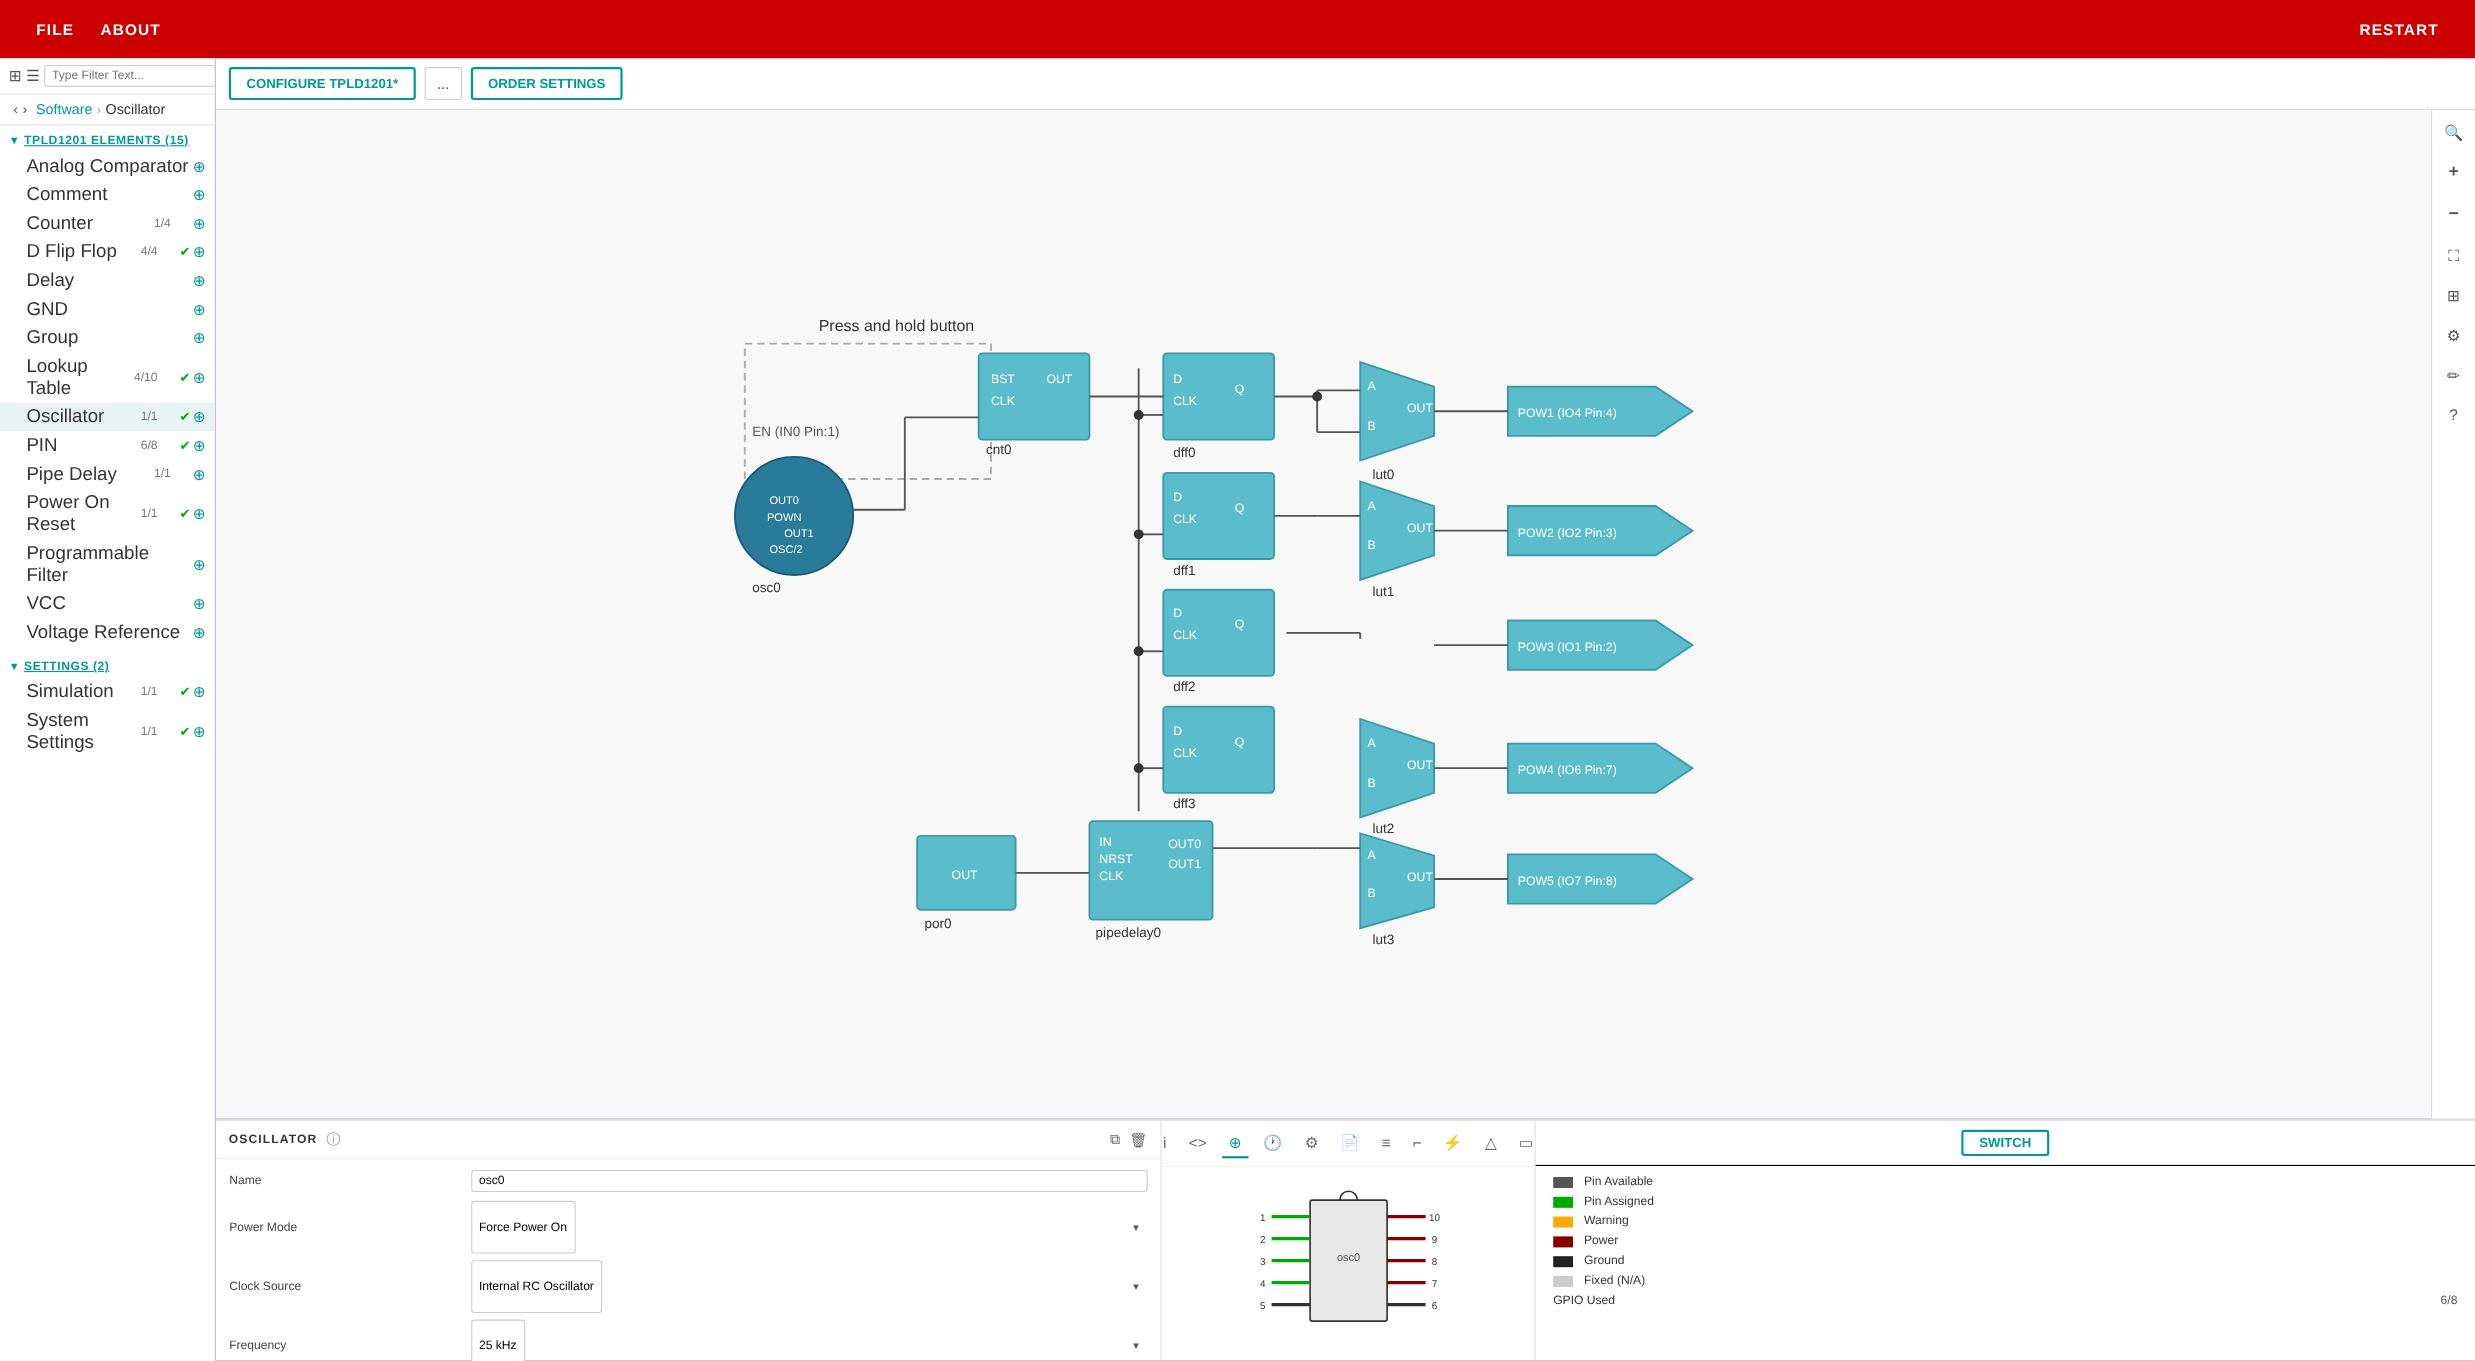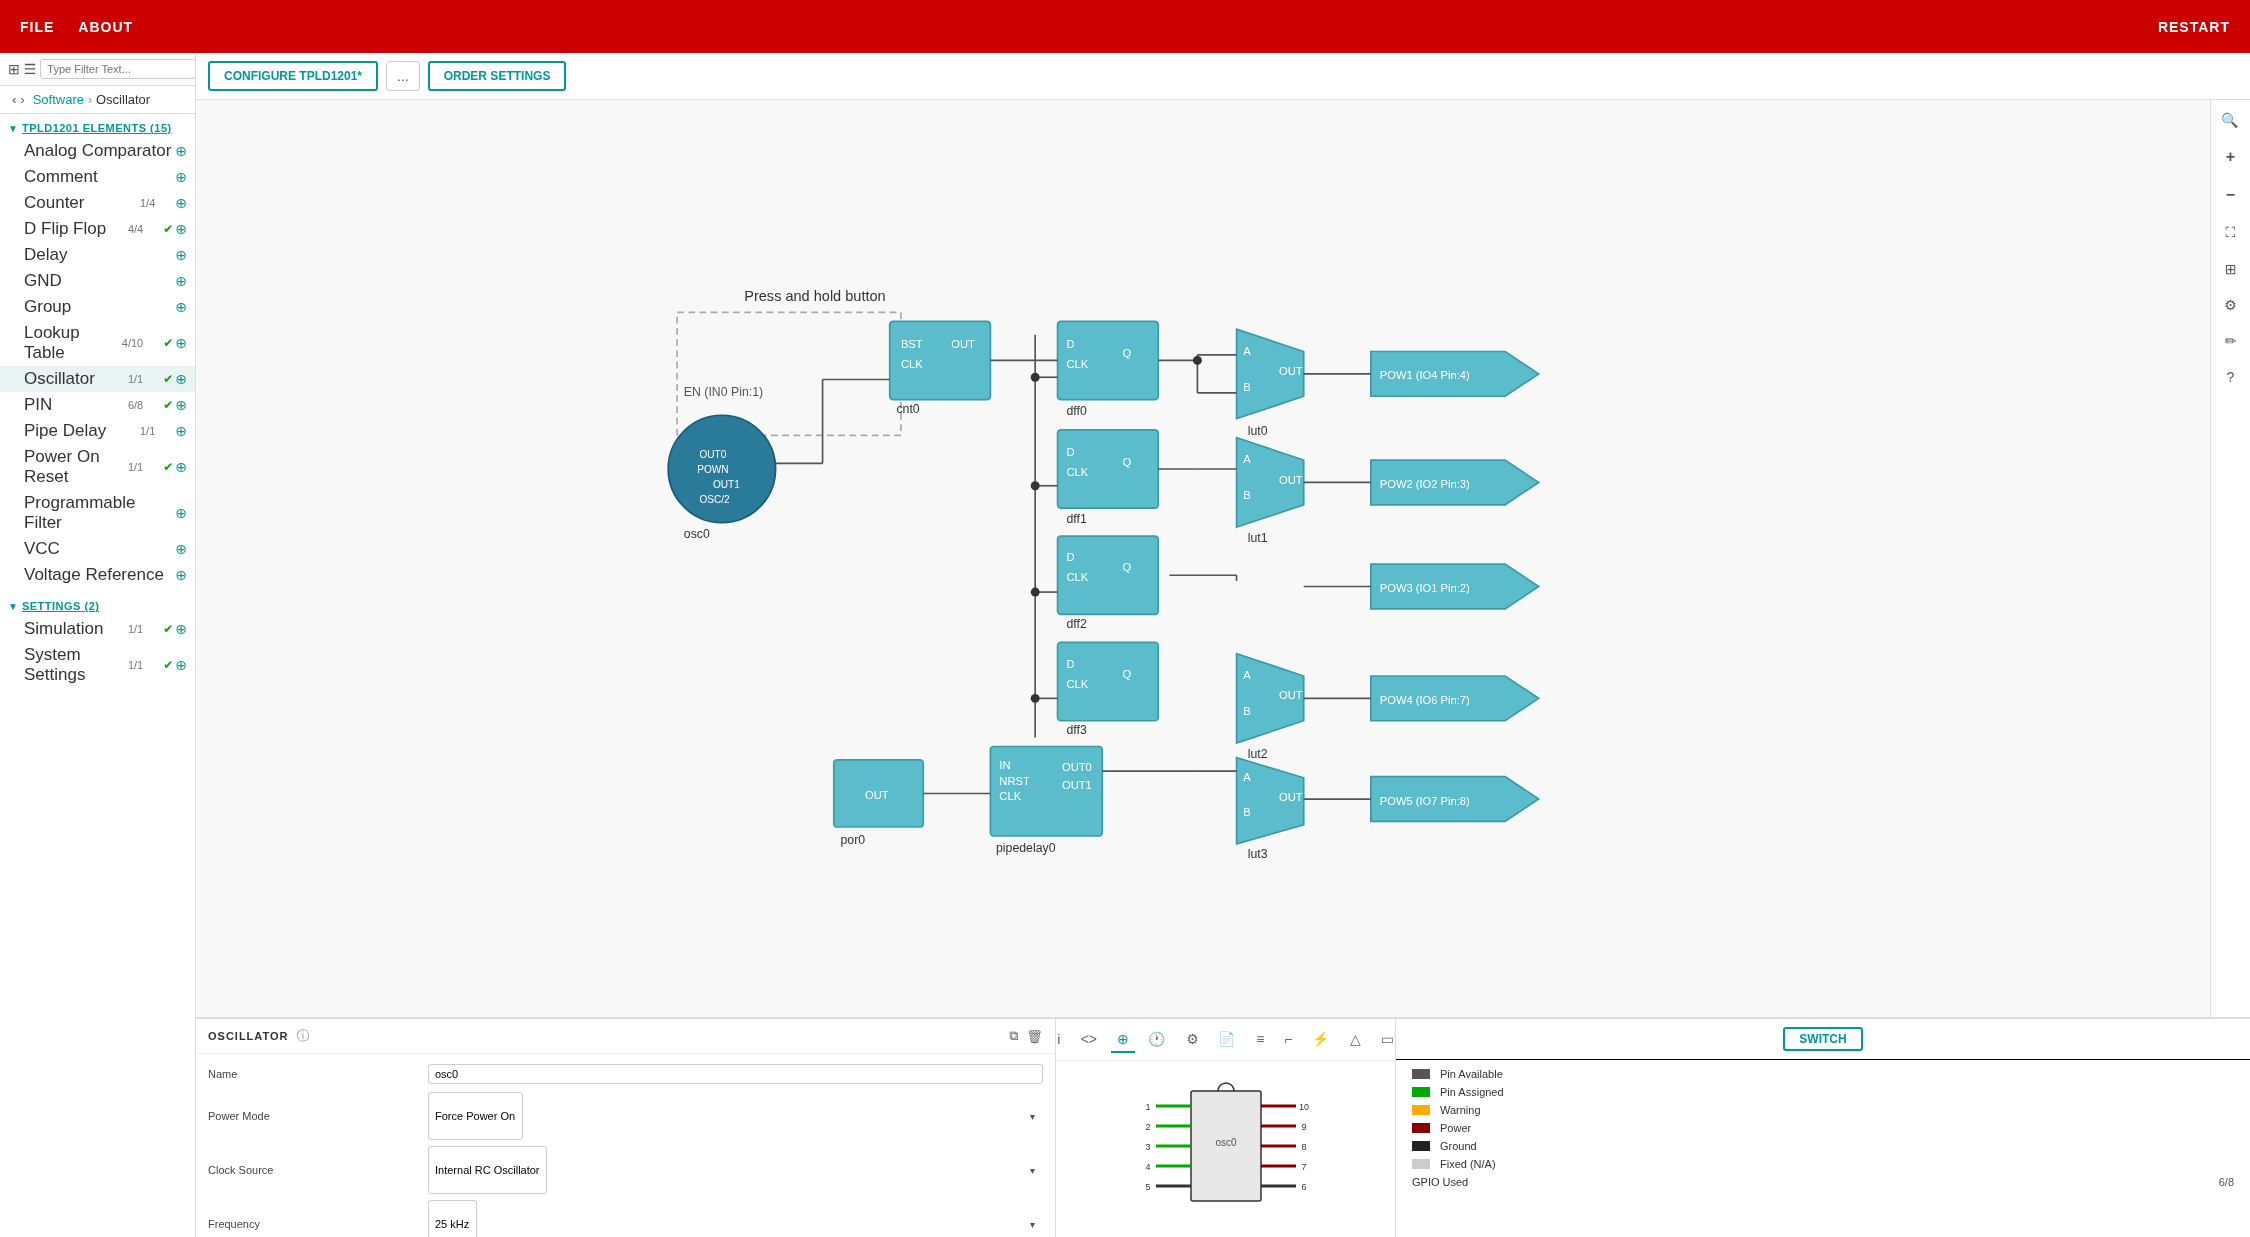--- a/index.html
+++ b/index.html
@@ -4,21 +4,21 @@
   <style>
     * { box-sizing: border-box; margin: 0; padding: 0; }
     body { font-family: 'Segoe UI', Arial, sans-serif; font-size: 12px; background: #f0f0f0; overflow: hidden; width: 2250px; height: 1237px; }
 
     
     #menu-bar {
       background: #cc0000;
       height: 53px;
       display: flex;
       align-items: center;
-      padding: 0 20px;
+      padding: 0 33px;
       gap: 24px;
     }
     .menu-item {
       color: white;
       font-size: 14px;
       font-weight: 600;
       cursor: pointer;
       letter-spacing: 1px;
     }
     #restart-btn {
@@ -330,21 +330,21 @@
     }
 
     #legend-body {
       padding: 8px 16px;
       display: flex;
       flex-direction: column;
       gap: 6px;
     }
     .legend-row {
       display: flex;
-      align-items: center;
+      align-items: flex-end;
       gap: 10px;
     }
     .legend-color {
       width: 18px;
       height: 10px;
       flex-shrink: 0;
     }
     .legend-label {
       font-size: 11px;
       color: #333;

